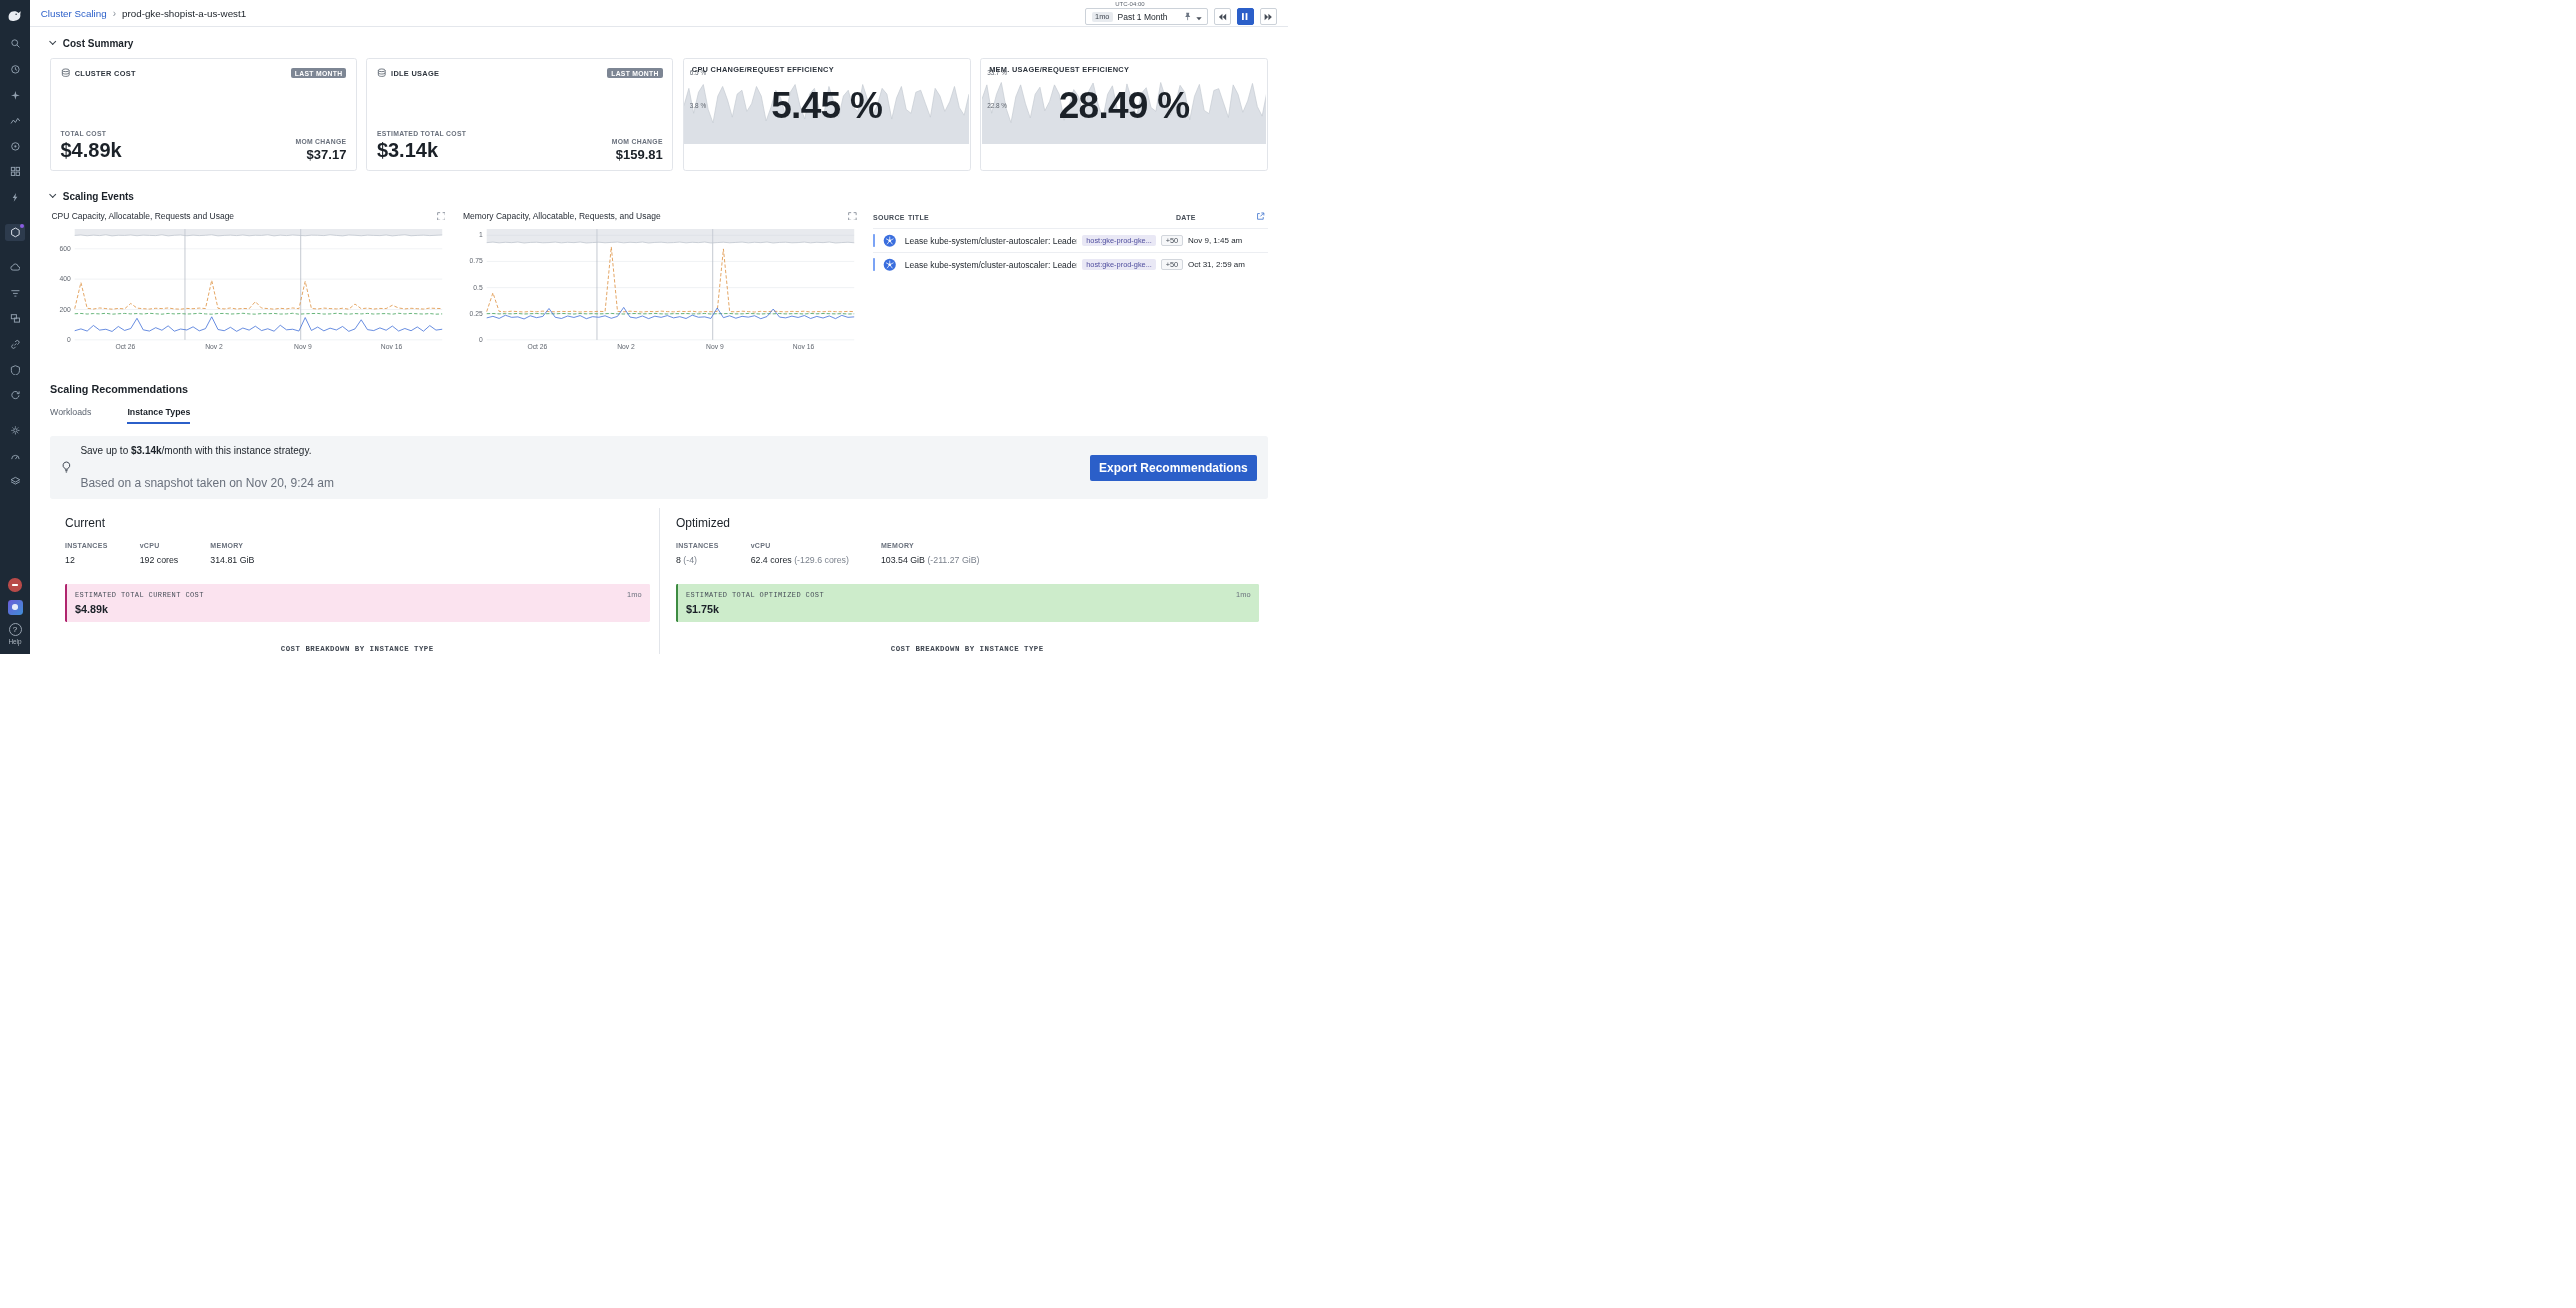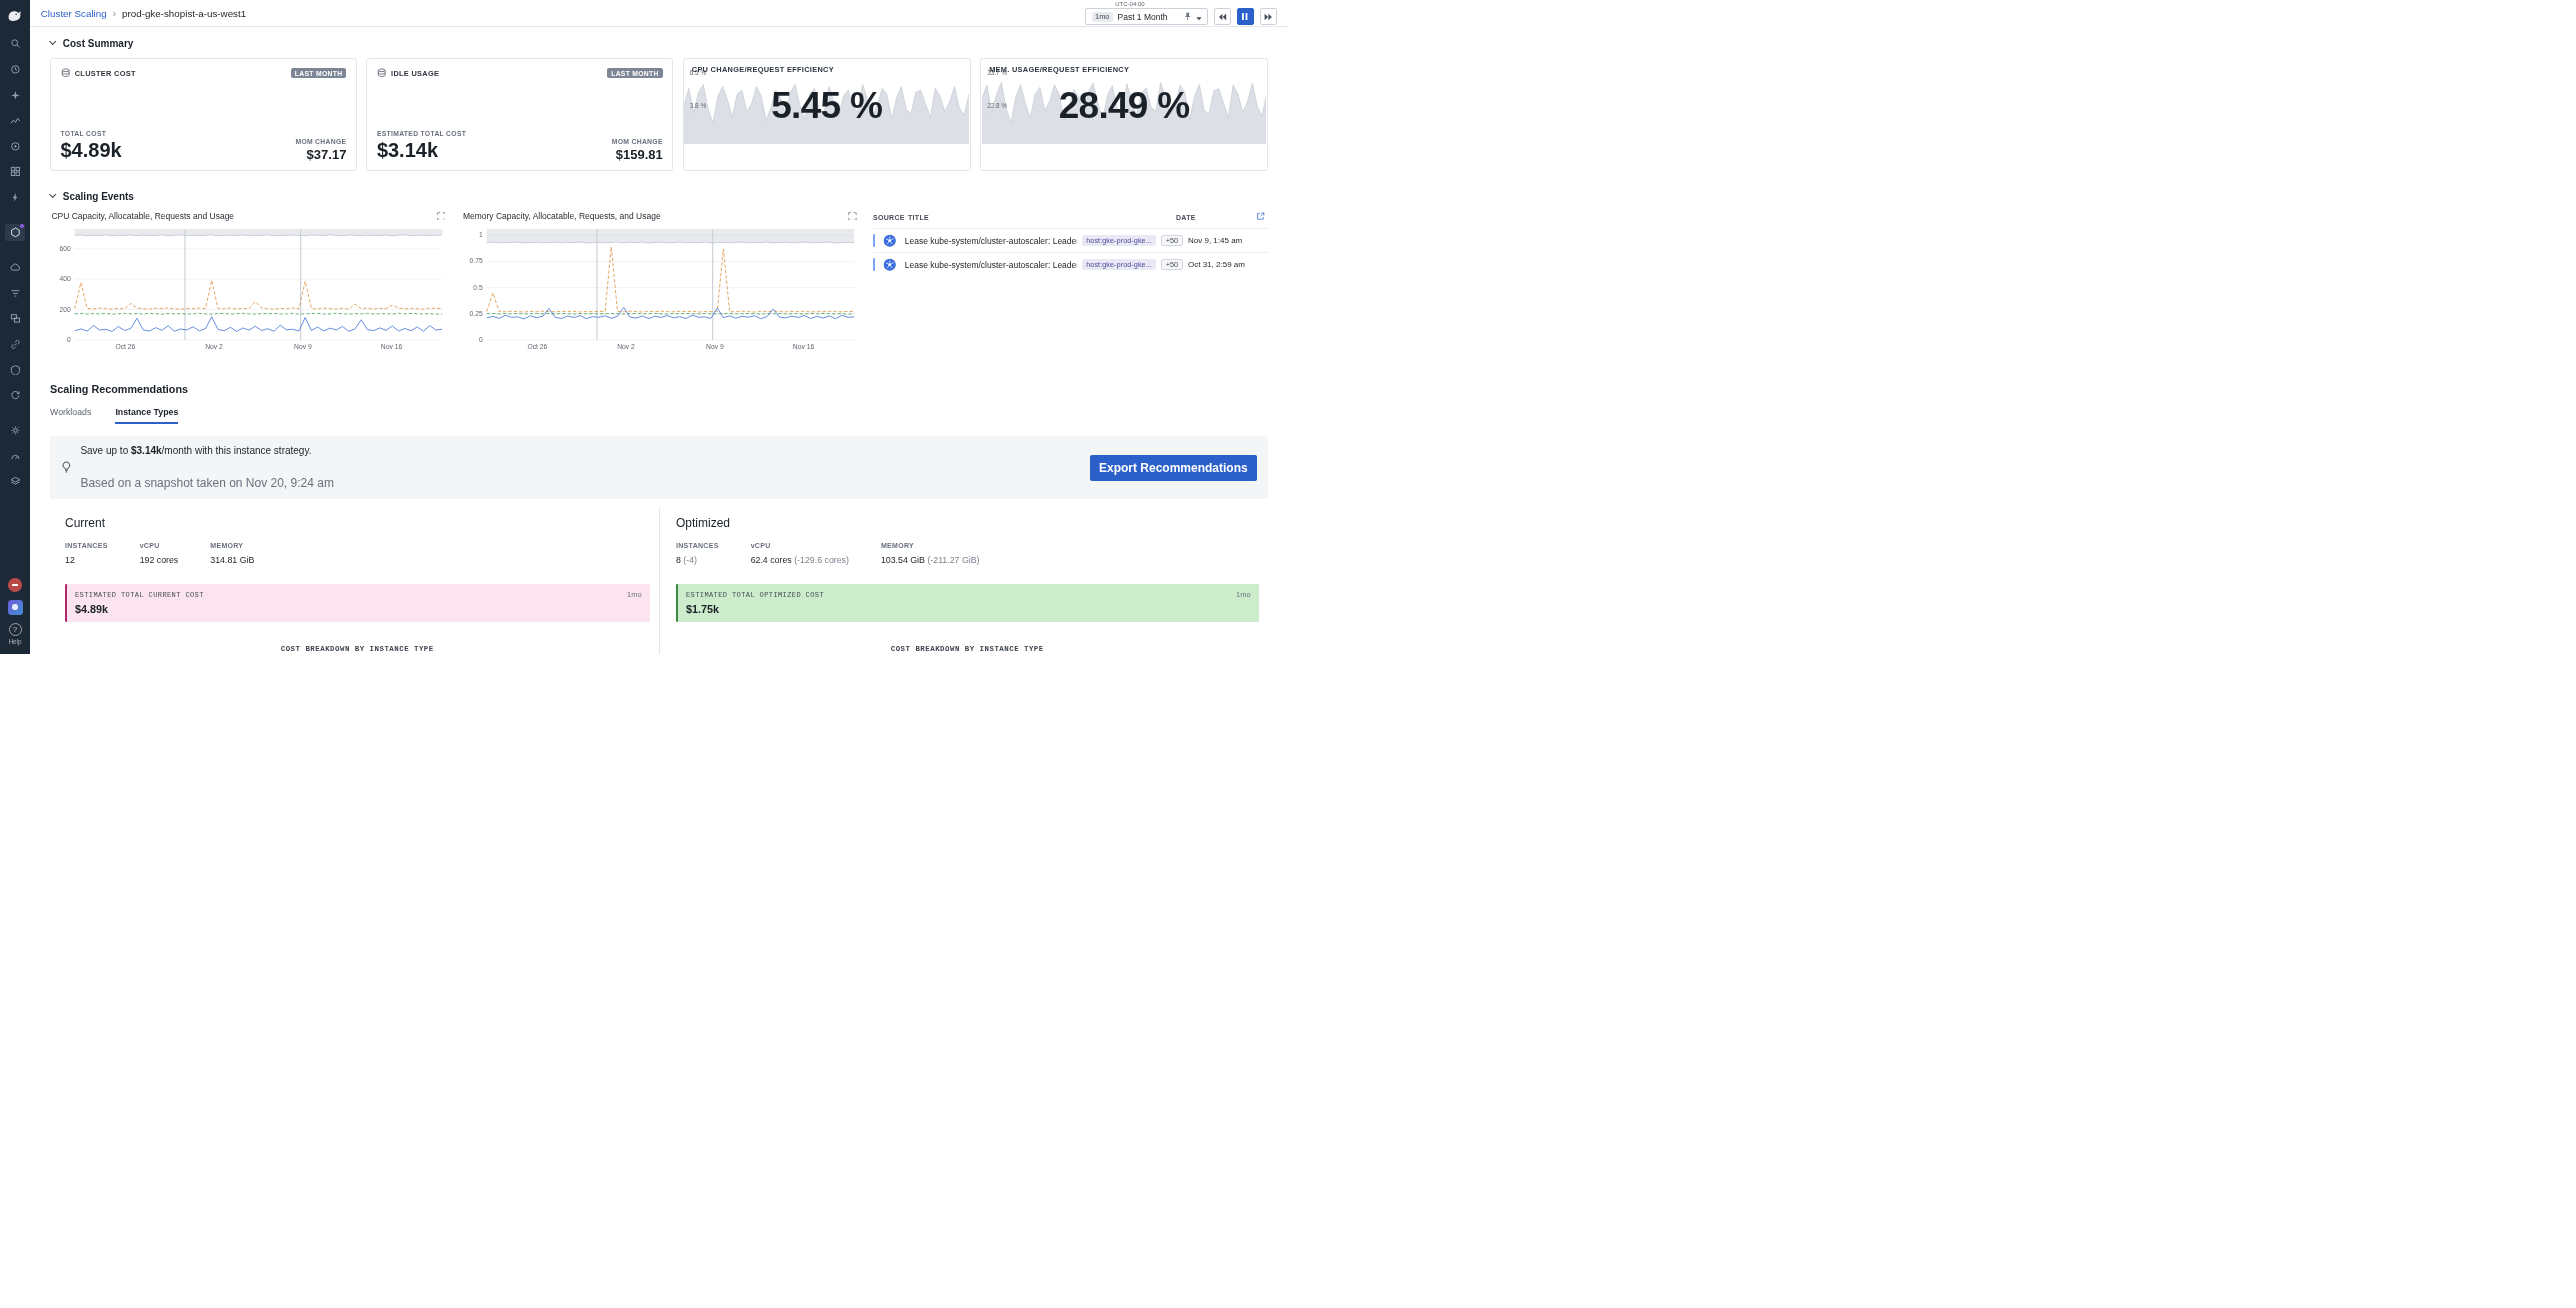--- a/index.html
+++ b/index.html
@@ -87,21 +87,21 @@
 .ev-bar{width:2px;height:13.5px;background:#7ba3f5;border-radius:0.7px;flex-shrink:0}
 .ev-source{width:19px;display:flex;justify-content:center;flex-shrink:0}
 .ev-title{font-size:8.5px;white-space:nowrap;overflow:hidden;flex-shrink:1}
 .ev-tag{font-size:7.4px;background:#e9e8f5;color:#4f4d9e;padding:0.7px 4px;border-radius:2px;white-space:nowrap}
 .ev-more{font-size:7.4px;border:0.7px solid #d2d6dc;background:#f6f7f9;color:#454c56;padding:0 3.4px;border-radius:2px}
 .ev-date{margin-left:auto;width:80px;font-size:8px;flex-shrink:0}
 
 
 .rec-section{margin-top:31px}
 .rec-title{font-size:10.8px;font-weight:700}
-.tabs{display:flex;gap:24px;margin-top:12px}
+.tabs{display:flex;gap:36px;margin-top:12px}
 .tab{font-size:8.8px;color:#5d6571;padding-bottom:5.4px;cursor:pointer;border-bottom:2px solid transparent}
 .tab.active{color:#1b2128;font-weight:700;border-bottom-color:var(--accent,#2b5fc9)}
 .banner{margin-top:12px;background:#f3f5f7;border-radius:2.7px;padding:8.8px 10.8px;display:flex;align-items:center;gap:8.8px}
 .banner-line{font-size:10px}
 .banner-sub{font-size:12px;color:#69707c;margin-top:20px}
 .export-btn{margin-left:auto;background:var(--accent,#2b5fc9);color:#fff;font-size:12px;font-weight:700;border:none;border-radius:2px;padding:6px 9.5px;cursor:pointer}
 .compare{display:grid;grid-template-columns:1fr 1fr;margin-top:9.5px;min-height:176px}
 .col{padding:8px 9.5px 0 15px}
 .col.right{border-left:0.7px solid #e2e5ea;padding-left:16px}
 .col-heading{font-size:12px;font-weight:400}

